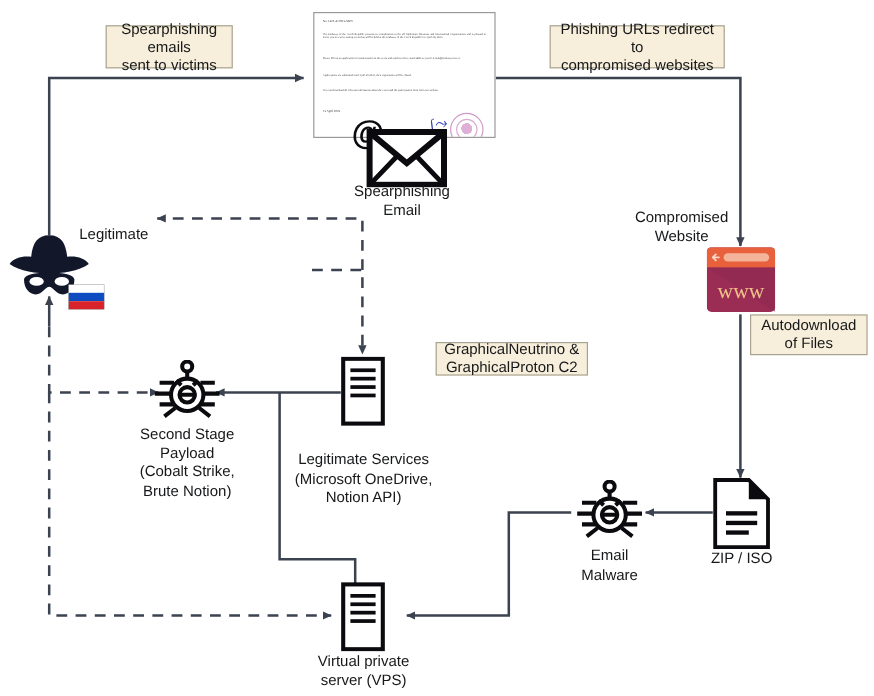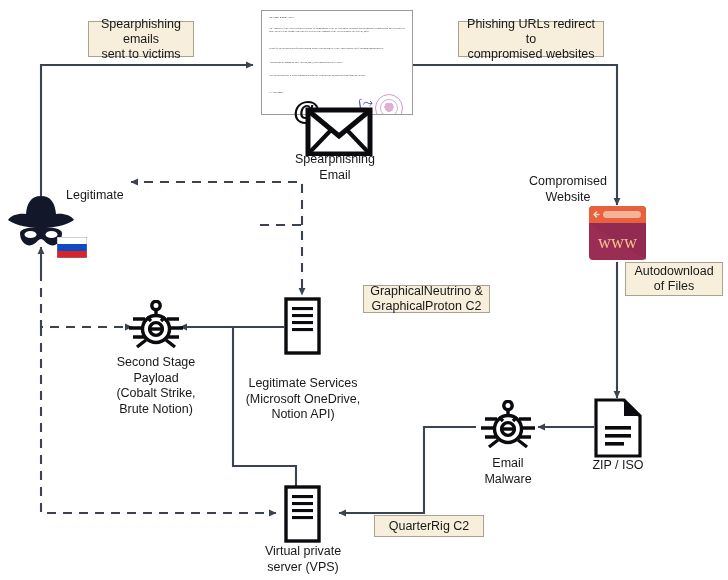--- a/index.html
+++ b/index.html
@@ -167,21 +167,20 @@
 
   <div class="callout" style="left:625px; top:262px; width:98px; height:34px;">Autodownload
 of Files</div>
 
   <div class="callout" style="left:458px; top:21px; width:146px; height:36px;">Phishing URLs redirect to
 compromised websites</div>
 
   <div class="callout" style="left:363px; top:285px; width:127px; height:28px;">GraphicalNeutrino &amp;
 GraphicalProton C2</div>
 
-  <div class="callout" style="left:374px; top:515px; width:110px; height:22px;">QuarterRig C2</div>
 
   <div class="node" style="left:261px; top:10px; width:152px; height:105px;">
     <div class="doc-sheet" style="left:0; top:0; width:152px; height:105px;">
 
       <div class="doc-ref">No.1422-4/2023-MZV</div>
 
       <div class="doc-body" style="top:16px;">The Embassy of the Czech Republic presents its compliments to the all Diplomatic Missions and International Organizations and is pleased to invite you to a wine tasting event that will be held at the Embassy of the Czech Republic on April 28, 2023.</div>
       <div class="doc-body" style="top:36px;">Please fill out an application for participation in the event and send it to the e-mail address: jozef.ciernak@embassy.mzv.cz</div>
       <div class="doc-body" style="top:50px;">Applications are submitted until April 20,2023, then registration will be closed.</div>
       <div class="doc-body" style="top:63px;">You can download all relevant information about the event and the participation form from our website.</div>

